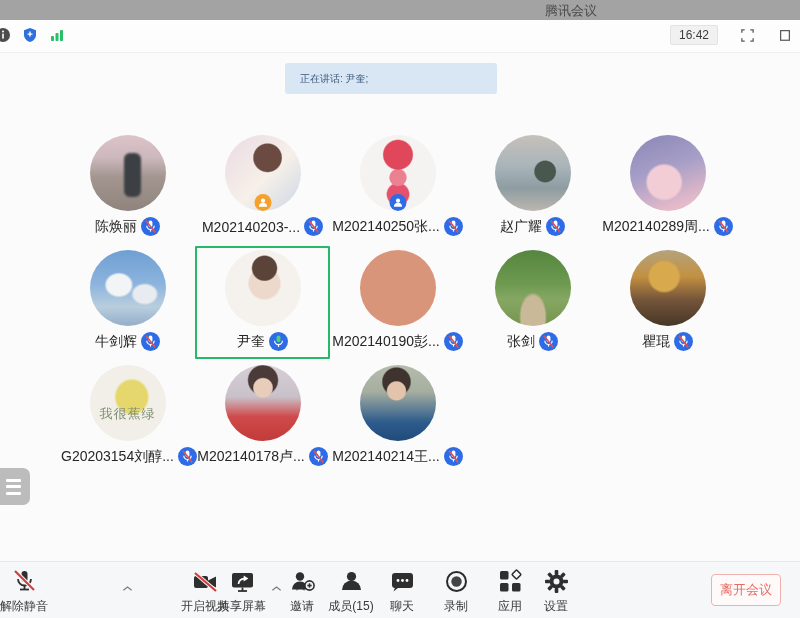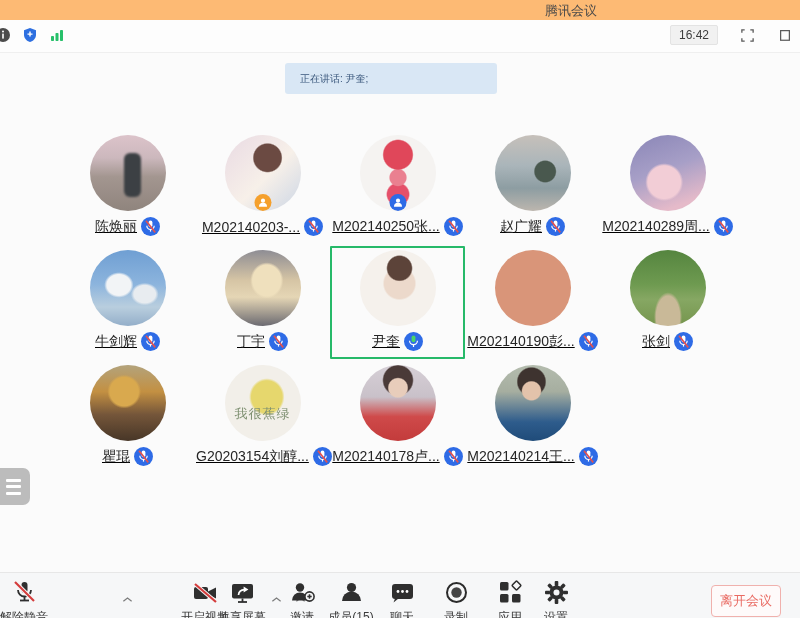--- a/index.html
+++ b/index.html
@@ -1,37 +1,37 @@
 <!DOCTYPE html>
 <html><head>
 <meta charset="utf-8">
 <style>
   * { margin:0; padding:0; box-sizing:border-box; }
   html,body { width:800px; height:618px; }
   body { font-family:"Liberation Sans","DejaVu Sans",sans-serif; background:#fbfbfb; overflow:hidden; position:relative; }
   .stage { position:absolute; inset:0; width:800px; height:618px; background:#fbfbfb; overflow:hidden; }
 
   
-  .titlebar { position:absolute; left:0; top:0; width:800px; height:20px; background:#fdba74; }
+  .titlebar { position:absolute; left:0; top:0; width:800px; height:20px; background:#a3a3a3; }
   .titlebar .title { position:absolute; left:545px; top:2px; font-size:13px; color:#4a4a4a; }
 
   
   .statusbar { position:absolute; left:0; top:20px; width:800px; height:33px; background:#fdfdfd; border-bottom:1px solid #efefef; }
   .sb-left { position:absolute; left:-6px; top:6px; display:flex; align-items:center; gap:9px; }
   .sb-right { position:absolute; right:6px; top:5px; display:flex; align-items:center; gap:20px; }
   .time-box { background:#f1f1f1; border:1px solid #e3e3e3; border-radius:2px; font-size:12px; color:#3c3c3c; padding:2px 8px; }
   .sb-ic { width:18px; height:18px; display:inline-flex; align-items:center; justify-content:center; }
 
   
   .banner { position:absolute; left:285px; top:63px; width:212px; height:31px; background:#d9e7f5; border-radius:3px; display:flex; align-items:center; padding-left:15px; }
   .banner span { font-size:10px; color:#3a577c; }
 
   
   .grid { position:absolute; left:60px; top:131px; width:678px; display:grid; grid-template-columns:repeat(5,135px); grid-auto-rows:115px; }
-  .tile { width:135px; height:113px; display:flex; flex-direction:column; align-items:center;text-decoration:underline; }
+  .tile { width:135px; height:113px; display:flex; flex-direction:column; align-items:center; }
   .tile.active { border:2px solid #26b969; border-radius:1px;text-align:right; }
   .avatar { width:76px; height:76px; border-radius:50%; margin-top:4px; position:relative; flex:0 0 auto; overflow:hidden; }
   .tile.active .avatar { margin-top:2px; }
   .avatar .avatar-text { position:absolute; left:0; right:0; top:52%; text-align:center; font-size:13px; color:#7d8f70; letter-spacing:1px; }
   .badge { position:absolute; left:50%; bottom:0; transform:translateX(-50%); width:17px; height:17px; border-radius:50%; display:flex; align-items:center; justify-content:center; overflow:visible; }
   .badge svg { width:11px; height:11px; }
   .badge.orange { background:#f5a02c; }
   .badge.blue { background:#2e6be6; }
   .name-row { margin-top:6px; display:flex; align-items:center; max-width:133px; }
   .pname { font-size:14px; color:#262626; white-space:nowrap; }
@@ -54,21 +54,21 @@
   .av-banana { background:radial-gradient(ellipse at 55% 42%,#e6d76d 0 26%,rgba(230,215,109,0) 30%),#f2efe9; }
   .av-flowers { background:radial-gradient(circle at 30% 28%,#ecc93a 0 20%,rgba(236,201,58,0) 24%),radial-gradient(circle at 68% 22%,#e3bf33 0 17%,rgba(227,191,51,0) 21%),linear-gradient(135deg,#d9b931 0%,#bfa22c 40%,#49483c 78%,#5c5c4c 100%); }
   .av-redlady { background:radial-gradient(circle at 50% 30%,#e8cdbb 0 14%,rgba(232,205,187,0) 16%),radial-gradient(circle at 50% 20%,#4a3a38 0 20%,rgba(74,58,56,0) 22%),linear-gradient(to bottom,#d6cfd6 0%,#c9c1c9 42%,#cf4a4a 68%,#c33b3b 100%); }
   .av-bluelady { background:radial-gradient(circle at 48% 34%,#e3c3ab 0 14%,rgba(227,195,171,0) 16%),radial-gradient(circle at 48% 22%,#3e332f 0 19%,rgba(62,51,47,0) 21%),linear-gradient(to bottom,#b4bcae 0%,#a6aea0 35%,#2e5c8c 75%,#1f4b79 100%); }
 
   
   .side-handle { position:absolute; left:-12px; top:468px; width:42px; height:37px; background:#bcbcbc; border-radius:7px; display:flex; flex-direction:column; justify-content:center; gap:3.5px; padding-left:18px; }
   .side-handle i { display:block; width:15px; height:3px; background:#fff; border-radius:1px; }
 
   
-  .toolbar { position:absolute; left:0; bottom:0; width:800px; height:46px; background:#f6f7f8; border-top:1px solid #e7e7e7; }
+  .toolbar { position:absolute; left:0; bottom:0; width:800px; height:57px; background:#f6f7f8; border-top:1px solid #e7e7e7; }
   .tb-btn { position:absolute; top:6px; display:flex; flex-direction:column; align-items:center; width:76px; cursor:default; }
   .tb-btn .ic { width:27px; height:27px; display:flex; align-items:center; justify-content:center; }
   .tb-btn .lbl { margin-top:3px; font-size:12px; color:#3a3a3a; white-space:nowrap; }
   .tb-chevron { position:absolute; top:20px; width:14px; height:12px; display:flex; align-items:center; justify-content:center; }
   .leave-btn { position:absolute; left:711px; top:12px; width:70px; height:32px; background:#fefafa; border:1px solid #f0b1ad; border-radius:4px; color:#e96a62; font-size:13px; display:flex; align-items:center; justify-content:center; }
 </style>
 </head>
 <body>
 
 <div class="stage">
@@ -201,34 +201,20 @@
               <line x1="9.5" y1="12.7" x2="9.5" y2="14.6" stroke="#fff" stroke-width="1.2"></line>
               <line x1="5" y1="3.8" x2="14.2" y2="15.4" stroke="#e05252" stroke-width="1.7"></line>
             </svg>
           </span>
         </div>
       </div>
       <div class="tile">
         <div class="avatar av-bluesky"></div>
         <div class="name-row">
           <span class="pname">牛剑辉</span>
-          <span class="mic">
-            <svg viewBox="0 0 19 19">
-              <rect x="7.6" y="3.6" width="3.8" height="6.6" rx="1.9" fill="#fff"></rect>
-              <path d="M5.8 8.8a3.7 3.7 0 0 0 7.4 0" stroke="#fff" stroke-width="1.2" fill="none"></path>
-              <line x1="9.5" y1="12.7" x2="9.5" y2="14.6" stroke="#fff" stroke-width="1.2"></line>
-              <line x1="5" y1="3.8" x2="14.2" y2="15.4" stroke="#e05252" stroke-width="1.7"></line>
-            </svg>
-          </span>
-        </div>
-      </div>
-      <div class="tile">
-        <div class="avatar av-sunset"></div>
-        <div class="name-row">
-          <span class="pname">丁宇</span>
           <span class="mic">
             <svg viewBox="0 0 19 19">
               <rect x="7.6" y="3.6" width="3.8" height="6.6" rx="1.9" fill="#fff"></rect>
               <path d="M5.8 8.8a3.7 3.7 0 0 0 7.4 0" stroke="#fff" stroke-width="1.2" fill="none"></path>
               <line x1="9.5" y1="12.7" x2="9.5" y2="14.6" stroke="#fff" stroke-width="1.2"></line>
               <line x1="5" y1="3.8" x2="14.2" y2="15.4" stroke="#e05252" stroke-width="1.7"></line>
             </svg>
           </span>
         </div>
       </div>

